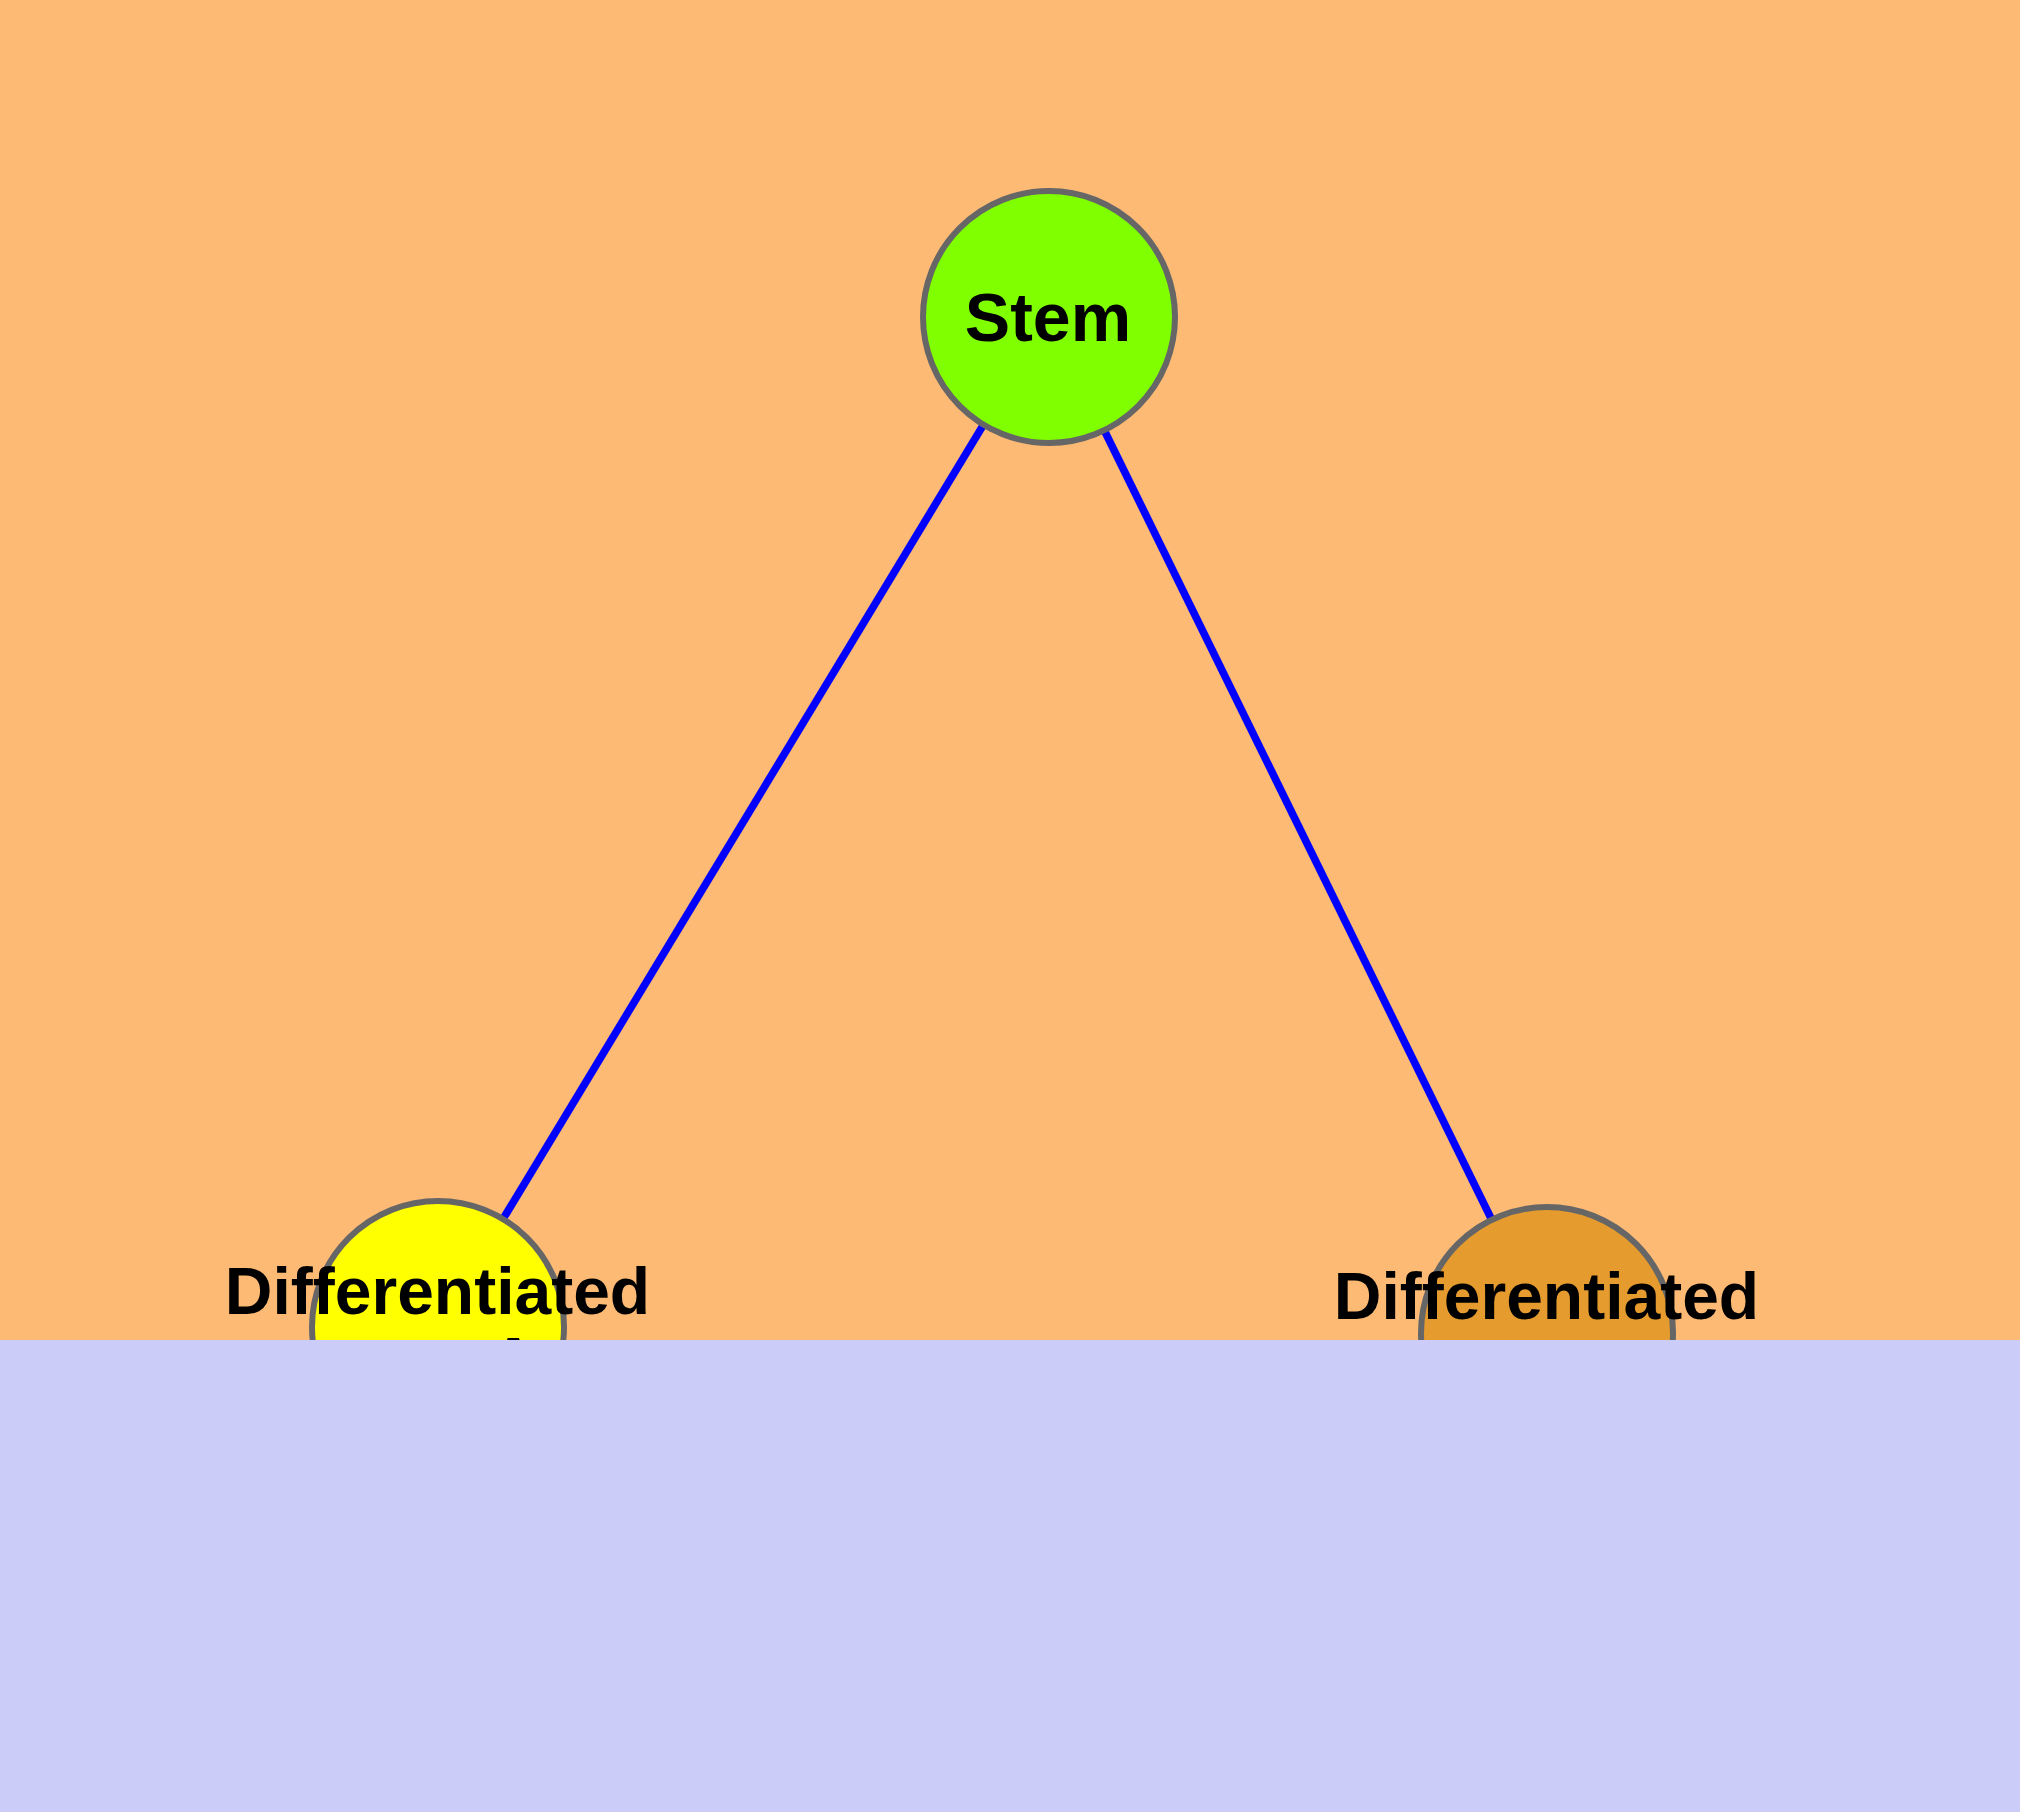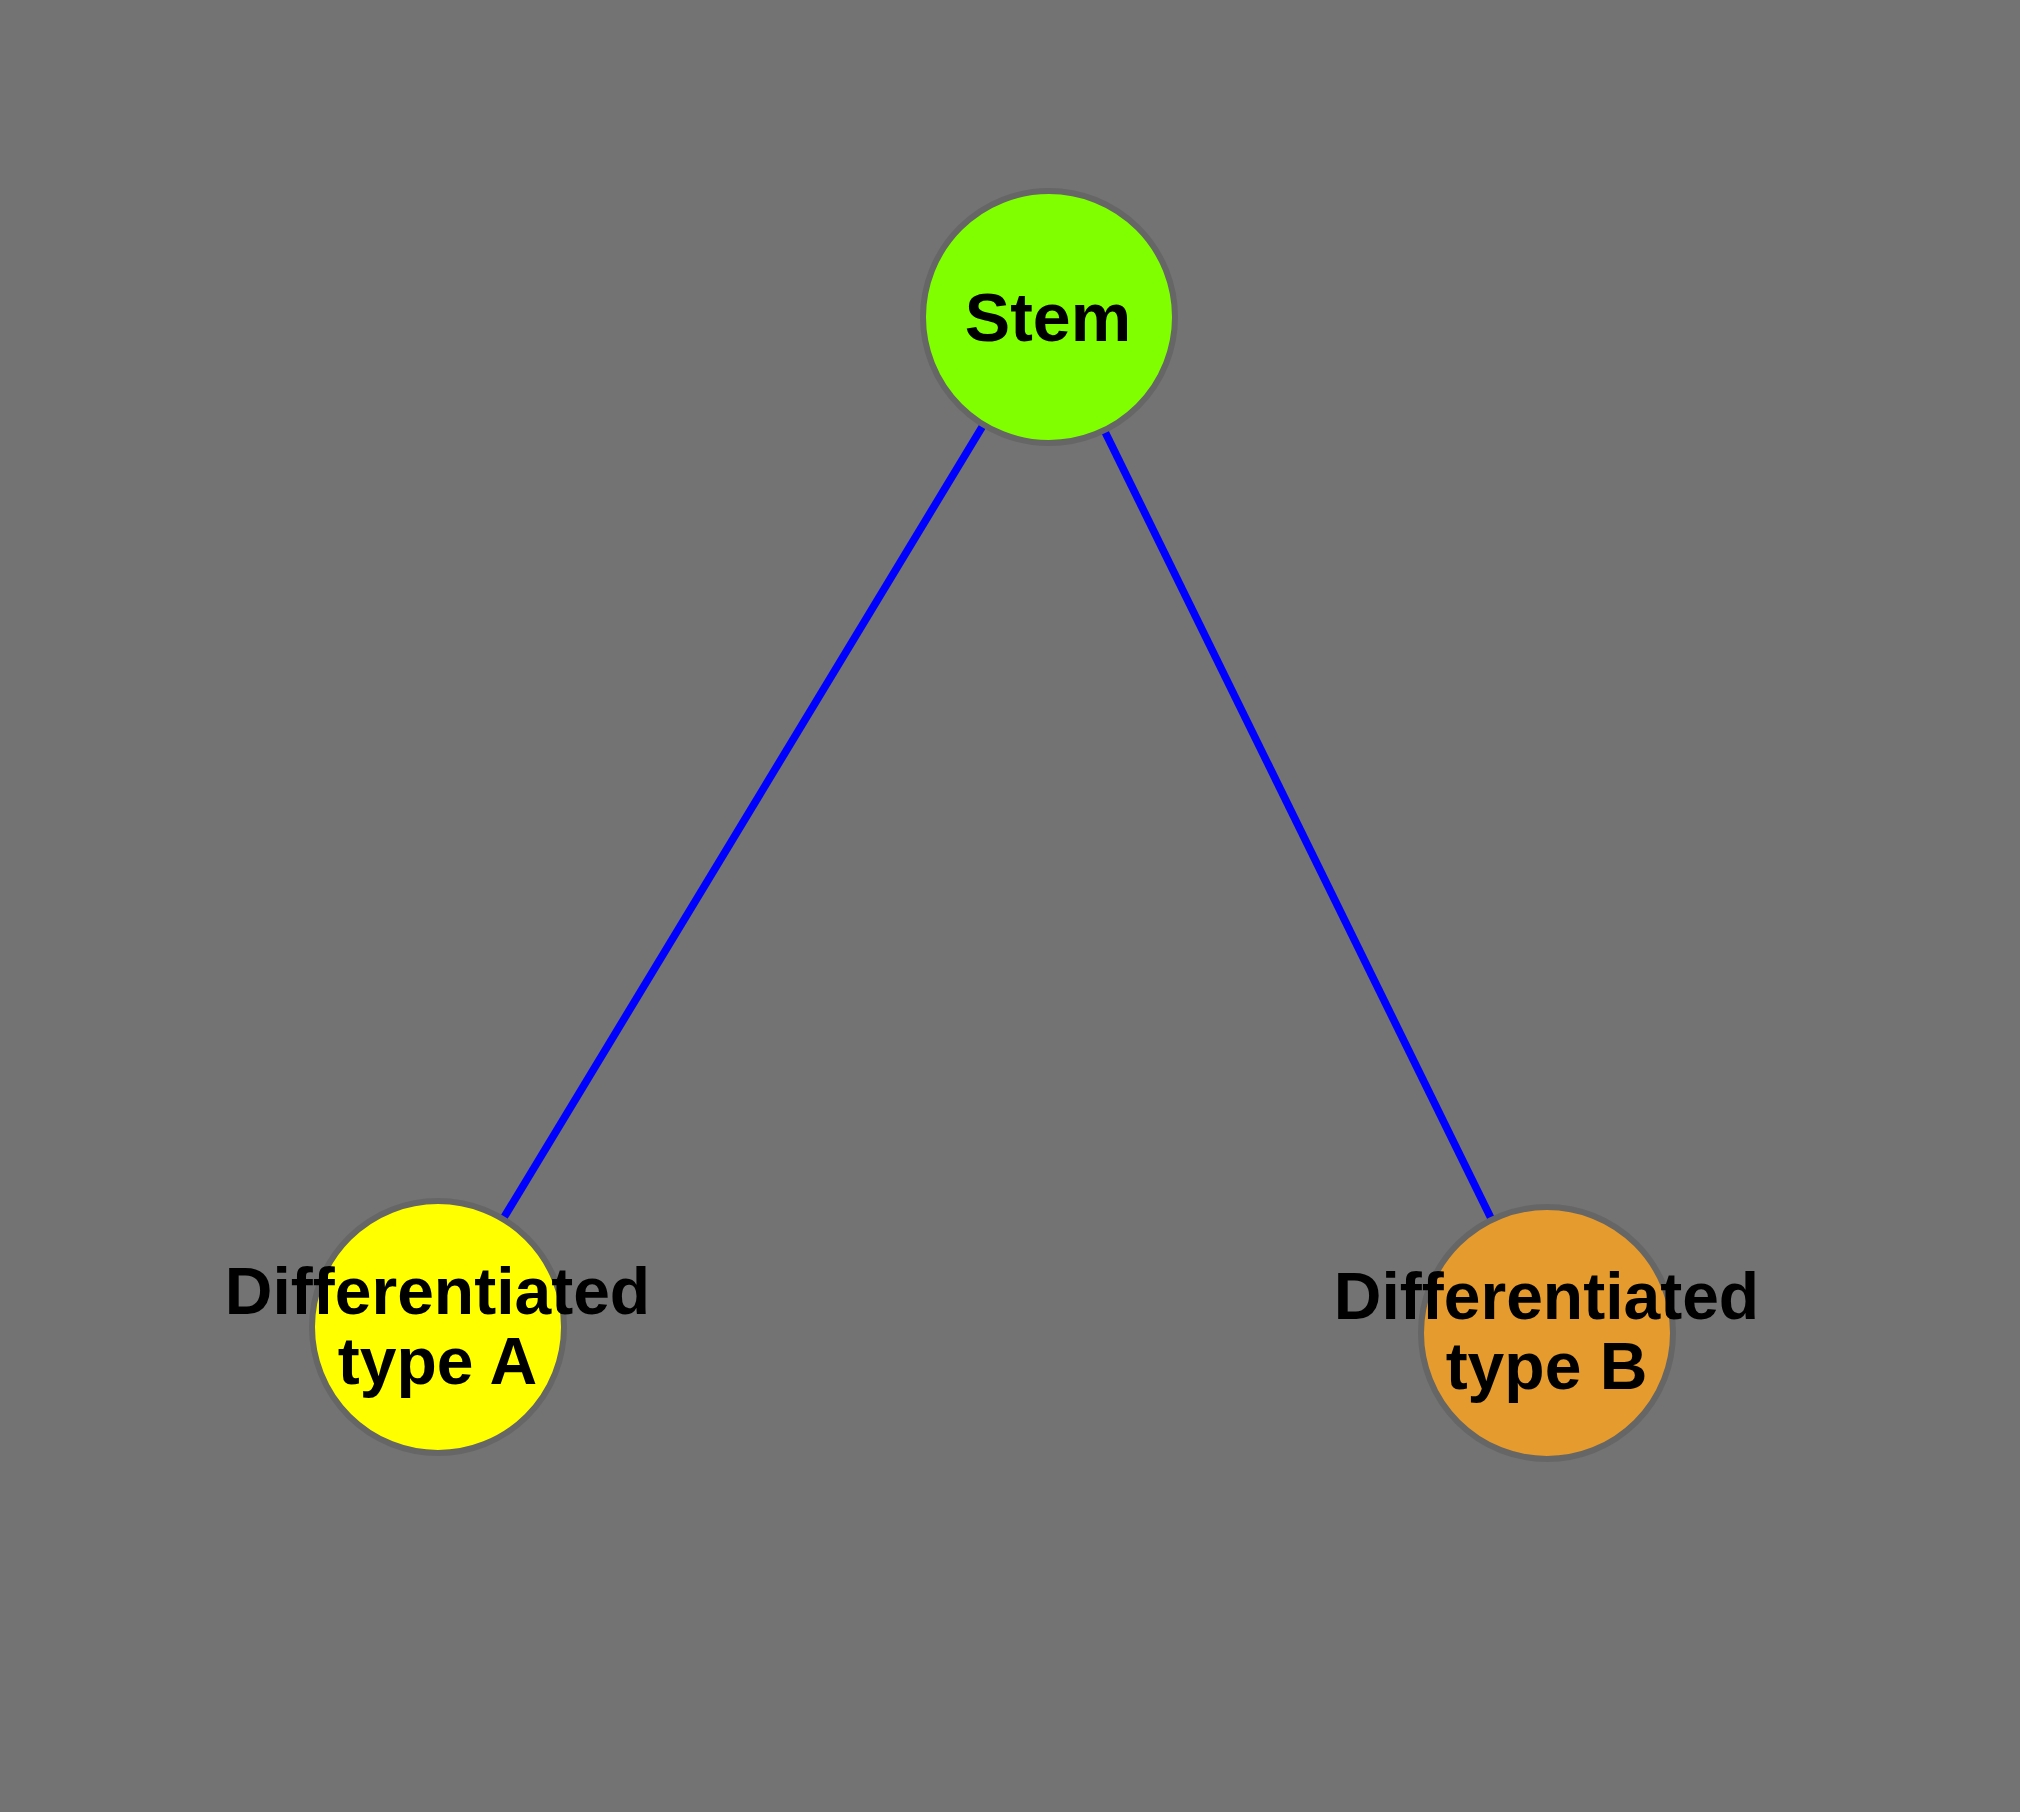--- a/index.html
+++ b/index.html
@@ -40,21 +40,21 @@
     font-weight: bold;
     white-space: pre;
     line-height: 1.06;
     pointer-events: none;
     -webkit-font-smoothing: antialiased;
   }
 </style>
 </head>
 <body style="background: rgb(204, 204, 249);">
 
-<div id="canvas" style="width: 2021px; height: 1812px; background: #737373;">
+<div id="canvas" style="width: 2021px; height: 1340px; background: #fdba74;">
 
   <svg id="edge-layer" viewBox="0 0 2384 2138" style="width: 2021px; height: 1812px;">
     <line x1="1237" y1="374" x2="516" y2="1566" stroke="#0000ff" stroke-width="9" stroke-linecap="butt"></line>
     <line x1="1237" y1="374" x2="1825" y2="1572" stroke="#0000ff" stroke-width="9" stroke-linecap="butt"></line>
   </svg>
 
   <div class="node" style="left: 920px; top: 188px; width: 258px; height: 258px; background: rgb(128, 255, 0); border-color: rgb(102, 102, 102); border-width: 6.8px;"></div>
   <div class="node" style="left: 309px; top: 1198px; width: 258px; height: 258px; background: rgb(255, 255, 0); border-color: rgb(102, 102, 102); border-width: 6.8px;"></div>
   <div class="node" style="left: 1418px; top: 1204px; width: 258px; height: 258px; background: rgb(229, 155, 45); border-color: rgb(102, 102, 102); border-width: 6.8px;"></div>
 

